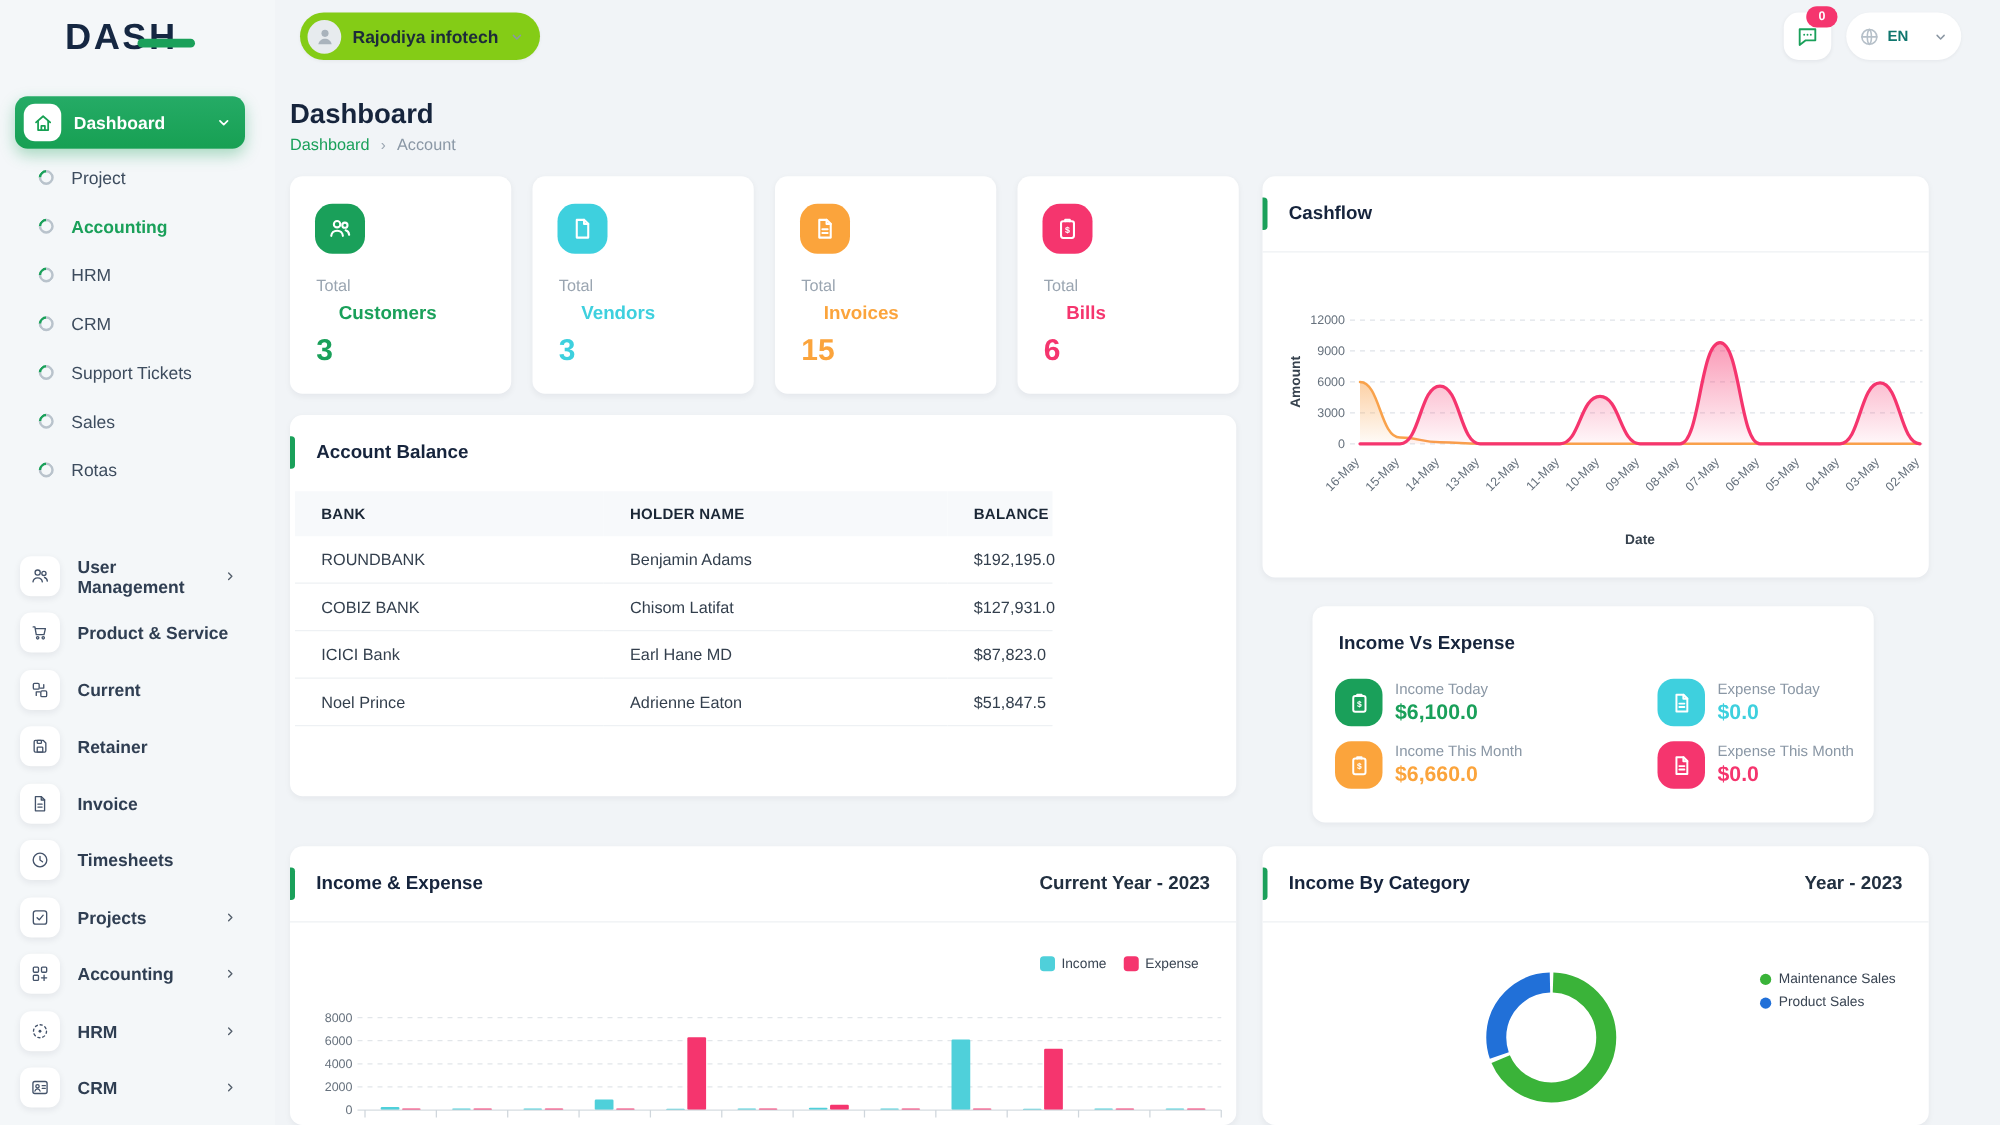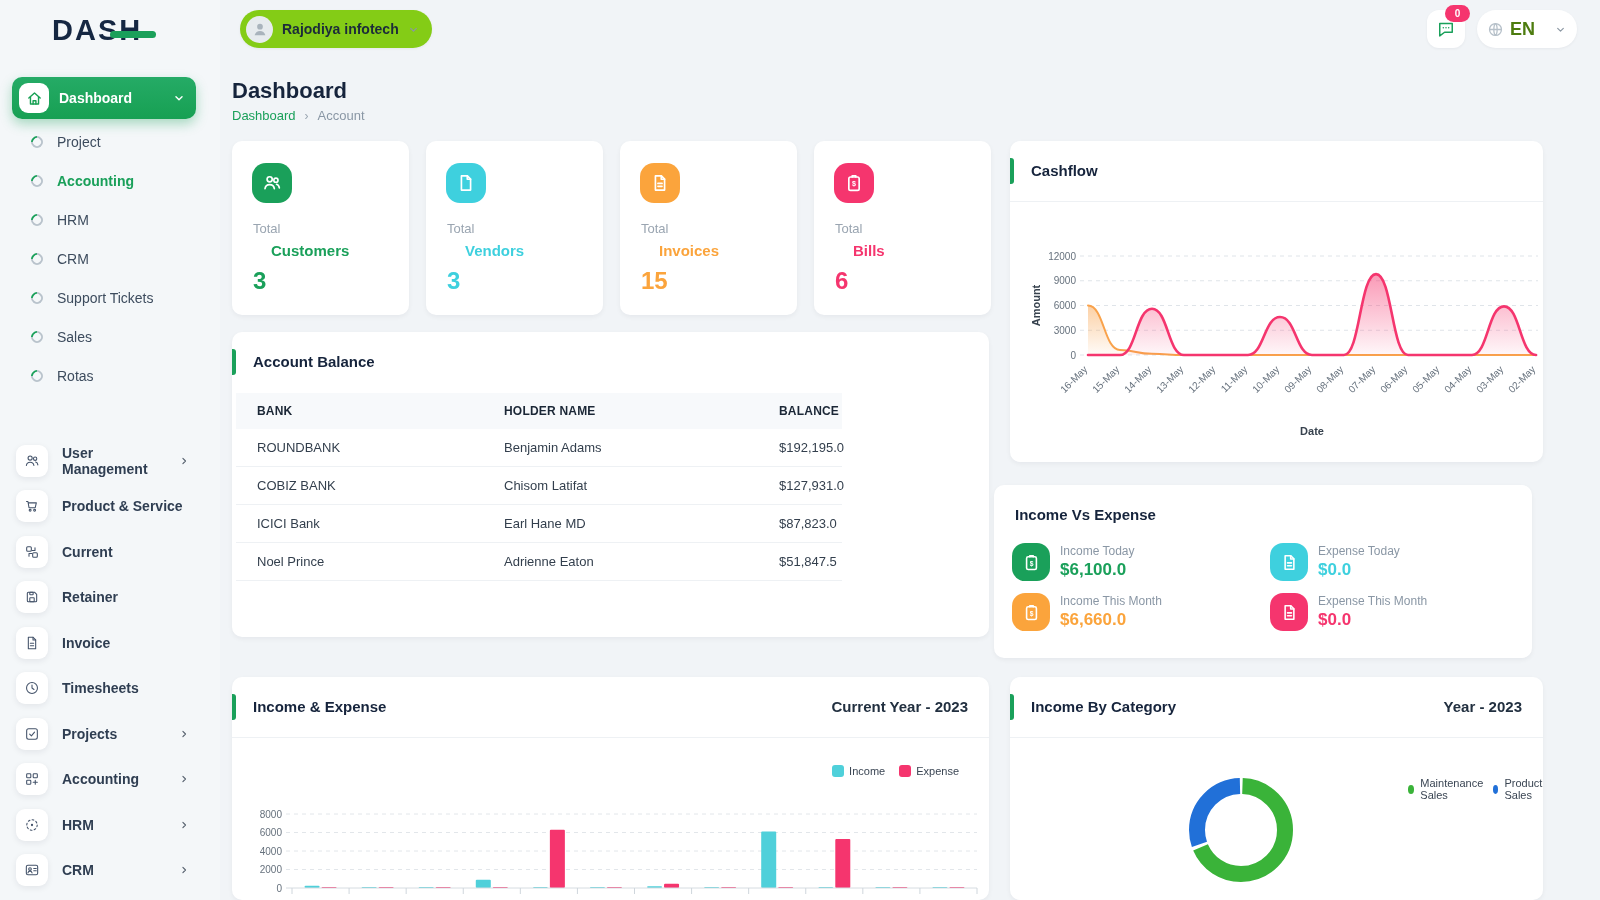--- a/index.html
+++ b/index.html
@@ -38,21 +38,21 @@
   .company-name{font-size:14px;font-weight:600;color:#1c2b3a;margin-right:8px}
   .pill-chev{color:#8b97a3;display:flex}
   .msg-btn{position:absolute;left:1427px;top:10px;width:38px;height:38px;background:#fff;border-radius:12px;
     box-shadow:0 1px 3px rgba(17,29,48,.05);display:flex;align-items:center;justify-content:center;
     color:#1aa05a;cursor:pointer}
   .badge{position:absolute;right:-5px;top:-5px;min-width:17px;height:17px;border-radius:9px;background:#f5356e;
     color:#fff;font-size:10px;font-weight:700;display:flex;align-items:center;justify-content:center;padding:0 4px}
   .lang-pill{position:absolute;left:1477px;top:10px;height:38px;background:#fff;border-radius:19px;
     box-shadow:0 1px 3px rgba(17,29,48,.05);display:flex;align-items:center;padding:0 10px;cursor:pointer}
   .globe{color:#b6c0c9;display:flex;margin-right:6px}
-  .lang-code{font-size:18px;font-weight:700;color:#4d7c0f;margin-right:19px}
+  .lang-code{font-size:12px;font-weight:700;color:#0f766e;margin-right:19px}
   
   .page-title{position:absolute;left:232px;top:78px;font-size:22px;font-weight:700;color:#16243c}
   .breadcrumb{position:absolute;left:232px;top:108px;font-size:13px;display:flex;gap:9px;align-items:center}
   .crumb-link{color:#1aa05a;cursor:pointer}
   .crumb-sep{color:#9aa5b1;font-size:12px}
   .crumb-cur{color:#8a97a5}
   .card{position:absolute;background:#fff;border-radius:10px;box-shadow:0 2px 5px rgba(17,29,48,.05)}
   .card-head{position:relative;height:60px;border-bottom:1px solid #eef1f4}
   .accent{position:absolute;left:0;top:17px;width:4px;height:26px;background:#1aa05a;border-radius:0 3px 3px 0}
   .card-title{position:absolute;left:21px;top:21px;font-size:15px;font-weight:700;color:#16243c}
@@ -71,21 +71,21 @@
   .acct-table td{font-size:13px;color:#333f4d;height:37px;padding:0 0 0 21px;border-bottom:1px solid #eef1f4}
   
   .ive-item{position:absolute;display:flex;align-items:center;cursor:default}
   .ive-ico{width:38px;height:38px;border-radius:13px;color:#fff;display:flex;align-items:center;justify-content:center;margin-right:10px}
   .ive-label{font-size:12px;color:#8a97a5;margin-bottom:2px}
   .ive-value{font-size:17px;font-weight:700}
   
   .legend{position:absolute;display:flex;gap:14px;align-items:center}
   .legend .it{display:flex;align-items:center;gap:5px;font-size:11px;color:#3a4553}
   .legend .sq{width:12px;height:12px;border-radius:3px}
-  .donut-legend{position:absolute;left:398px;top:100px;display:flex;gap:7px}
+  .donut-legend{position:absolute;left:398px;top:100px;display:flex;flex-direction:column;gap:7px}
   .donut-legend .it{display:flex;align-items:center;gap:6px;font-size:11px;color:#3a4553}
   .donut-legend .dot{width:9px;height:9px;border-radius:50%}
 </style>
 </head>
 <body>
 
 <aside class="sidebar">
   <div class="logo">
     <span class="logo-text">DASH</span>
     <span class="logo-bar"></span>
@@ -454,21 +454,21 @@
         </tr>
         <tr>
           <td>Noel Prince</td>
           <td>Adrienne Eaton</td>
           <td>$51,847.5</td>
         </tr>
       </tbody>
   </table>
 </div>
 
-<div class="card" style="left:994px;top:485px;width:538px;height:173px">
+<div class="card" style="left:1050px;top:485px;width:449px;height:173px">
   <span class="card-title">Income Vs Expense</span>
   <div id="ive-items">
       <div class="ive-item" style="left:18px;top:58px">
     <span class="ive-ico" style="background:#1aa05a">
           <svg width="19" height="19" viewBox="0 0 24 24" fill="none" stroke="currentColor" stroke-width="2" stroke-linecap="round" stroke-linejoin="round">
             <rect x="5.8" y="4.8" width="12.4" height="16" rx="2"></rect>
             <path d="M9.8 4.8V3.4h4.4v1.4"></path>
             <text x="12" y="15.8" text-anchor="middle" font-size="8.5" font-weight="700" stroke="none" fill="currentColor">$</text>
           </svg>
         </span>

